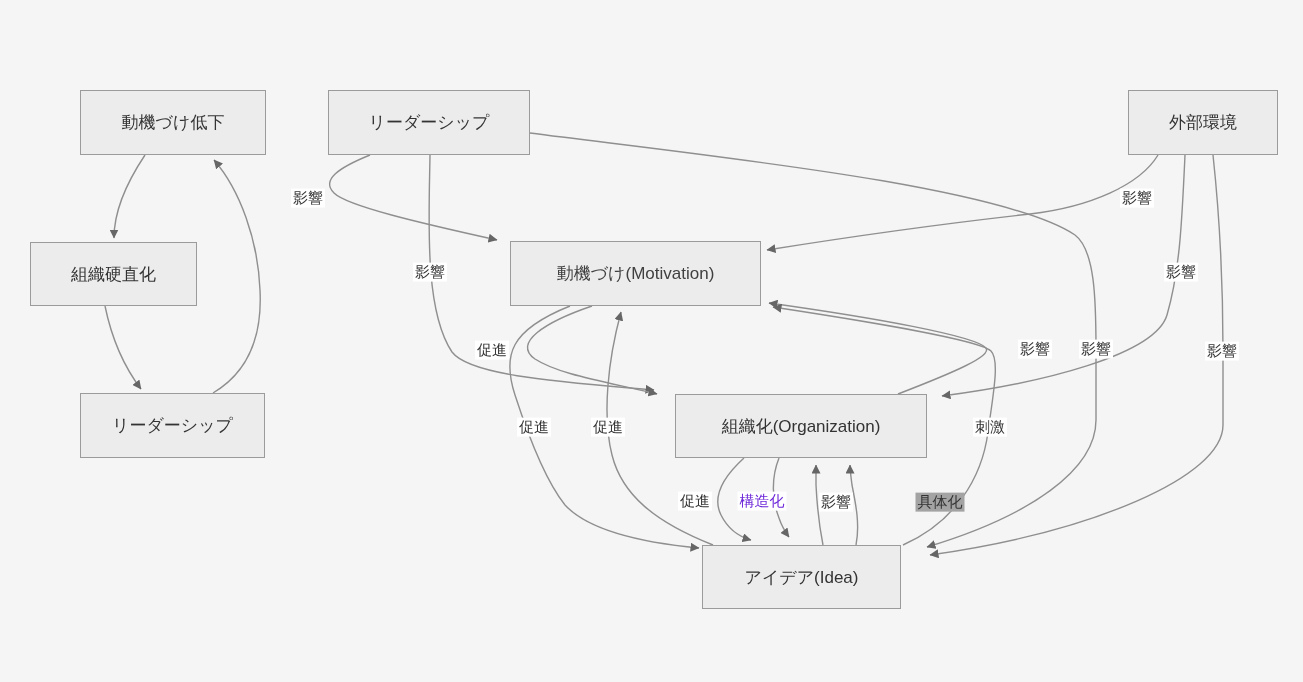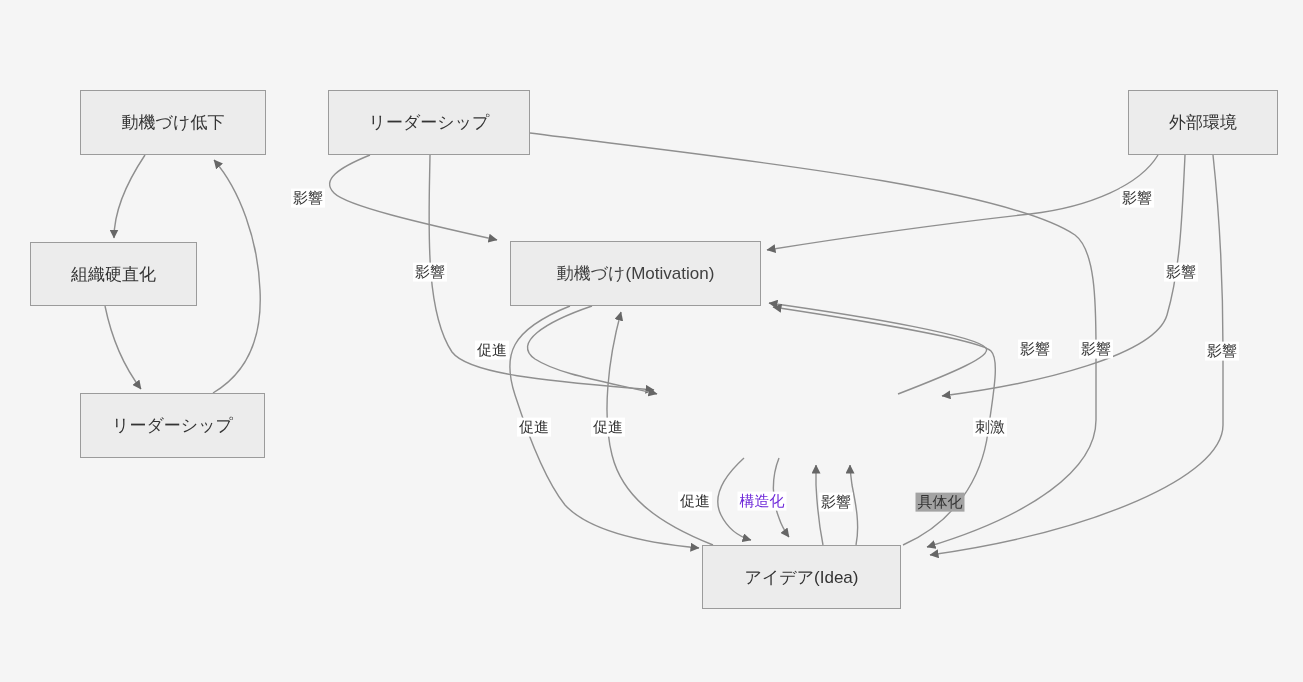--- a/index.html
+++ b/index.html
@@ -82,20 +82,23 @@
     </div>
     <div class="node" style="left: 30px; top: 242px; width: 167px; height: 64px; background: rgb(236, 236, 236); border-color: rgb(155, 155, 155); color: rgb(51, 51, 51);">
       <span>組織硬直化</span>
     </div>
     <div class="node" style="left: 510px; top: 241px; width: 251px; height: 65px; background: rgb(236, 236, 236); border-color: rgb(155, 155, 155); color: #404040;">
       <span>動機づけ(Motivation)</span>
     </div>
     <div class="node" style="left: 80px; top: 393px; width: 185px; height: 65px; background: rgb(236, 236, 236); border-color: rgb(155, 155, 155); color: rgb(51, 51, 51);">
       <span>リーダーシップ</span>
     </div>
+    <div class="node" style="left: 675px; top: 394px; width: 252px; height: 64px; background: rgb(236, 236, 236); border-color: rgb(155, 155, 155); color: rgb(51, 51, 51);">
+      <span>組織化(Organization)</span>
+    </div>
     <div class="node" style="left: 702px; top: 545px; width: 199px; height: 64px; background: rgb(236, 236, 236); border-color: rgb(155, 155, 155); color: rgb(51, 51, 51);">
       <span>アイデア(Idea)</span>
     </div>
     <div class="edge-label" style="left: 308px; top: 198px; background: rgb(255, 255, 255); color: rgb(51, 51, 51);">影響</div>
     <div class="edge-label" style="left: 430px; top: 272px; background: rgb(255, 255, 255); color: rgb(51, 51, 51);">影響</div>
     <div class="edge-label" style="left: 1096px; top: 349px; background: rgb(255, 255, 255); color: rgb(51, 51, 51);">影響</div>
     <div class="edge-label" style="left: 1137px; top: 198px; background: rgb(255, 255, 255); color: rgb(51, 51, 51);">影響</div>
     <div class="edge-label" style="left: 1181px; top: 272px; background: rgb(255, 255, 255); color: rgb(51, 51, 51);">影響</div>
     <div class="edge-label" style="left: 1222px; top: 351px; background: rgb(255, 255, 255); color: rgb(51, 51, 51);">影響</div>
     <div class="edge-label" style="left: 492px; top: 350px; background: rgb(255, 255, 255); color: rgb(51, 51, 51);">促進</div>

